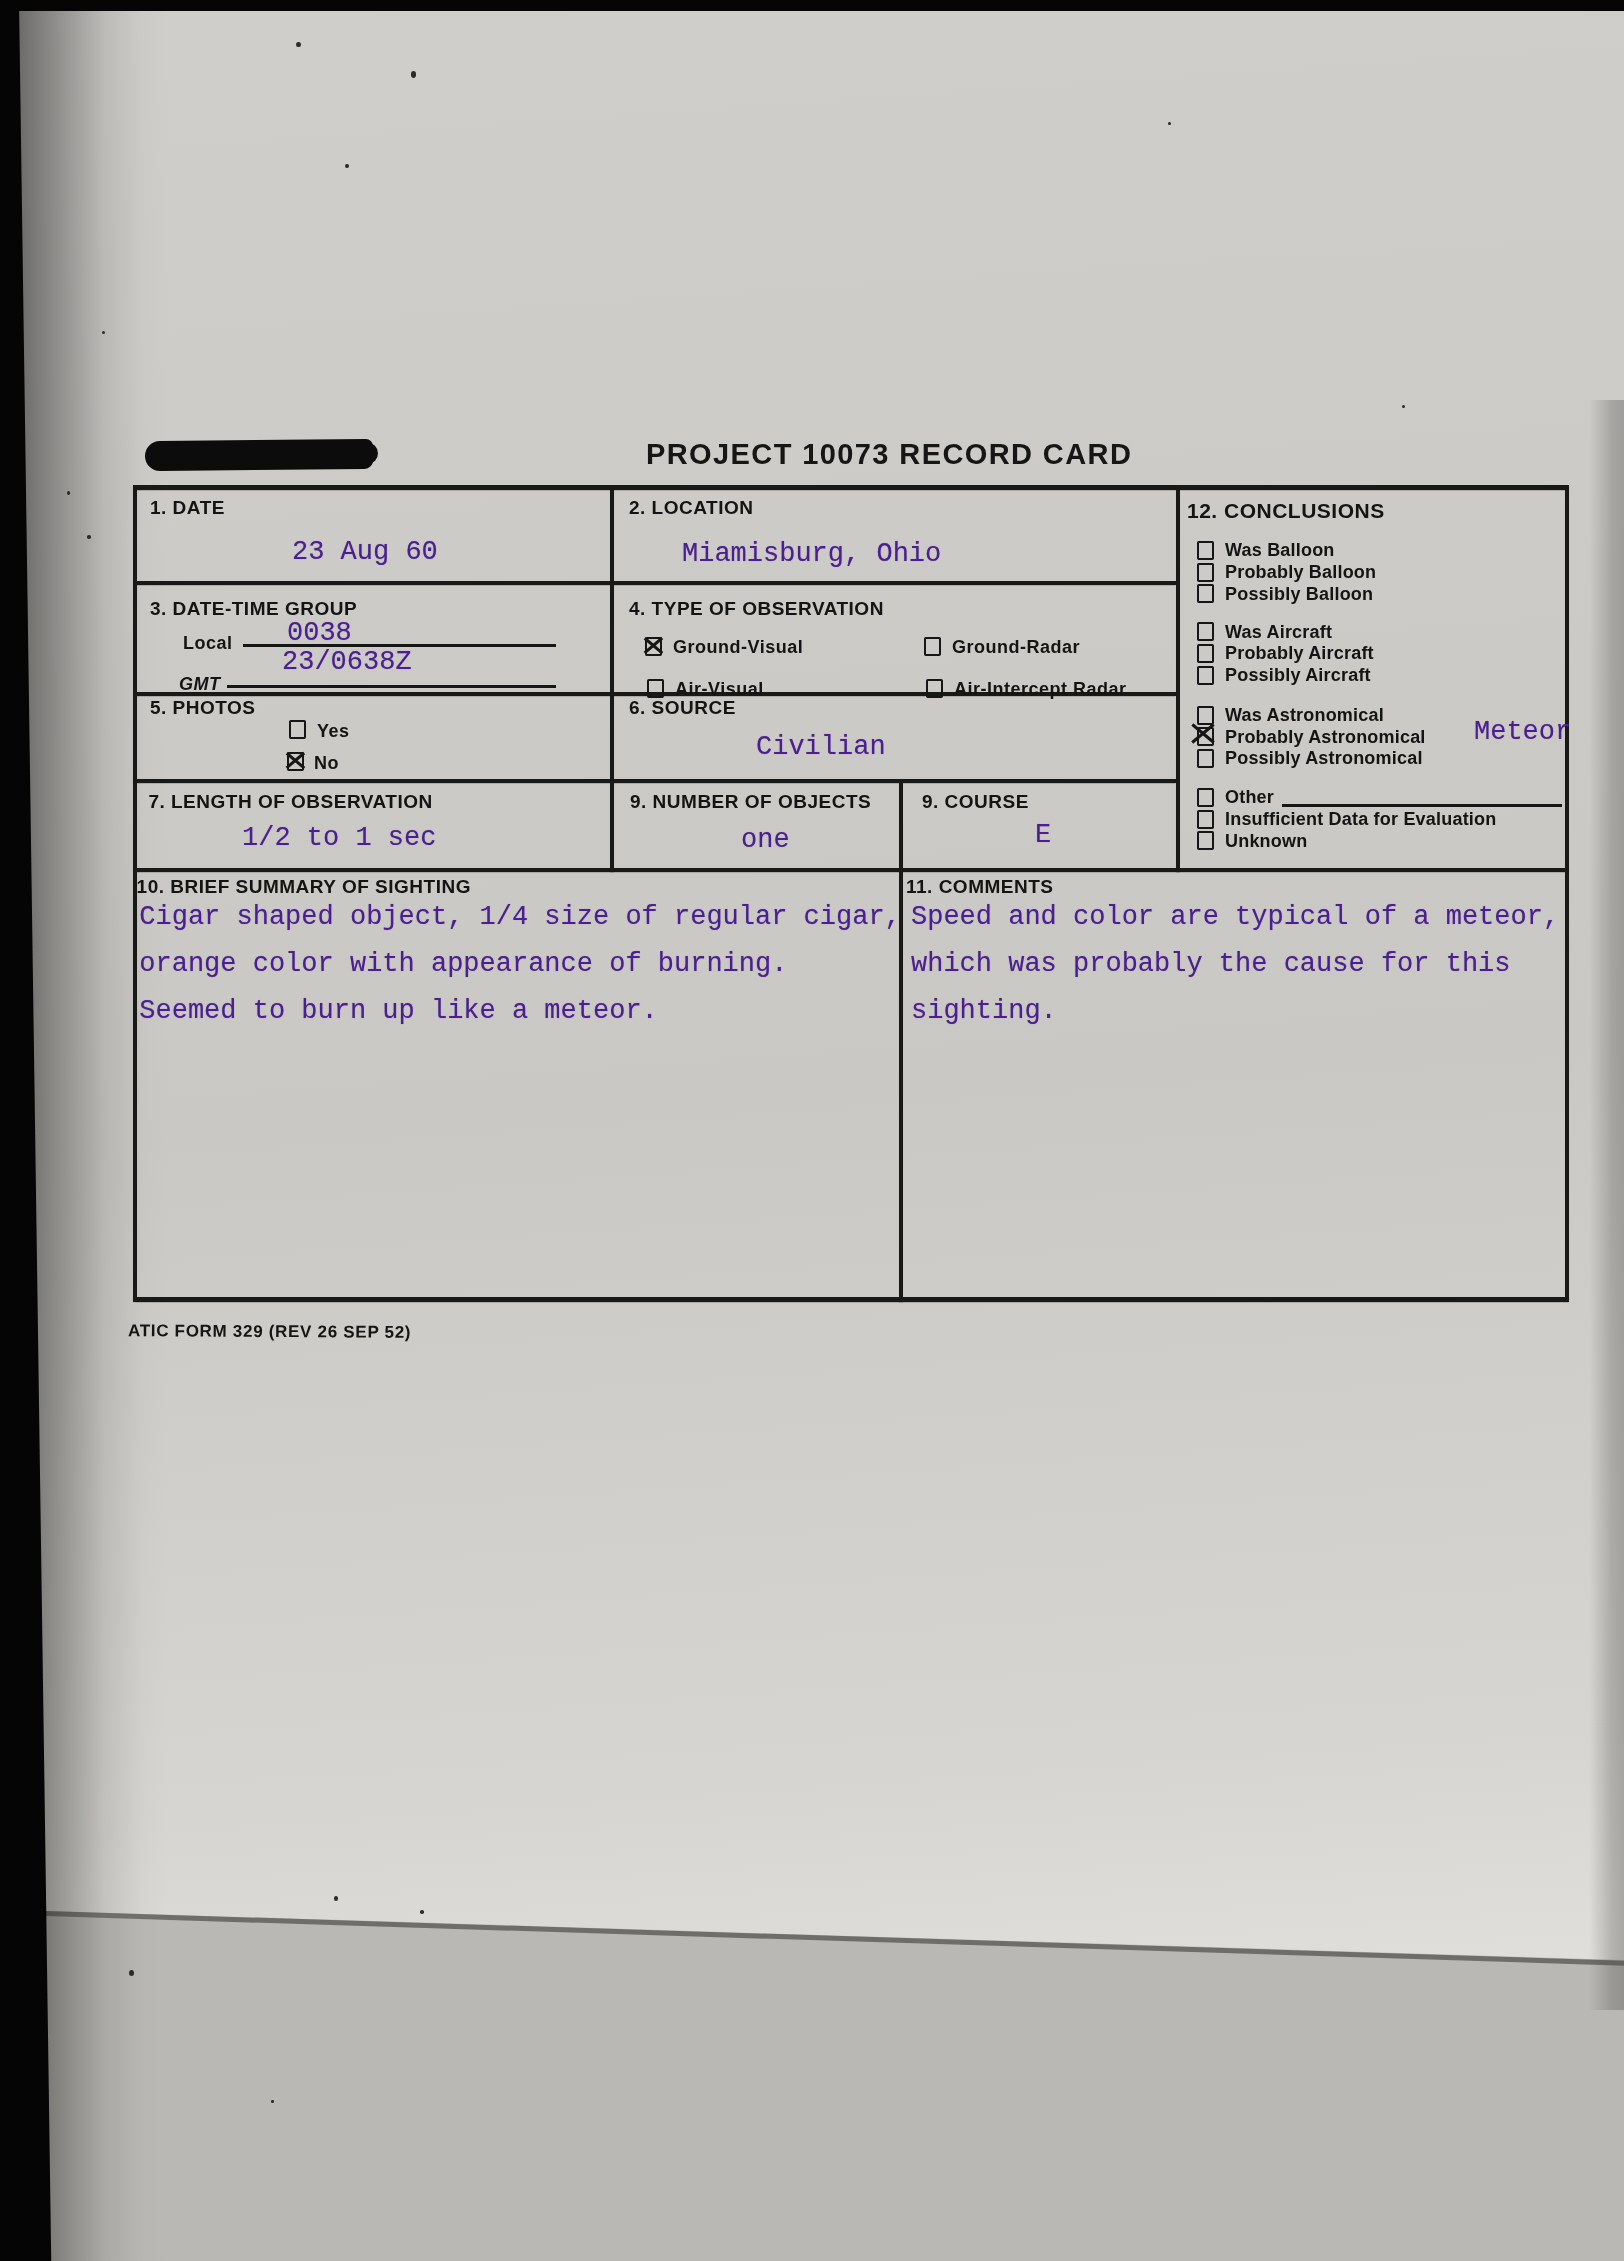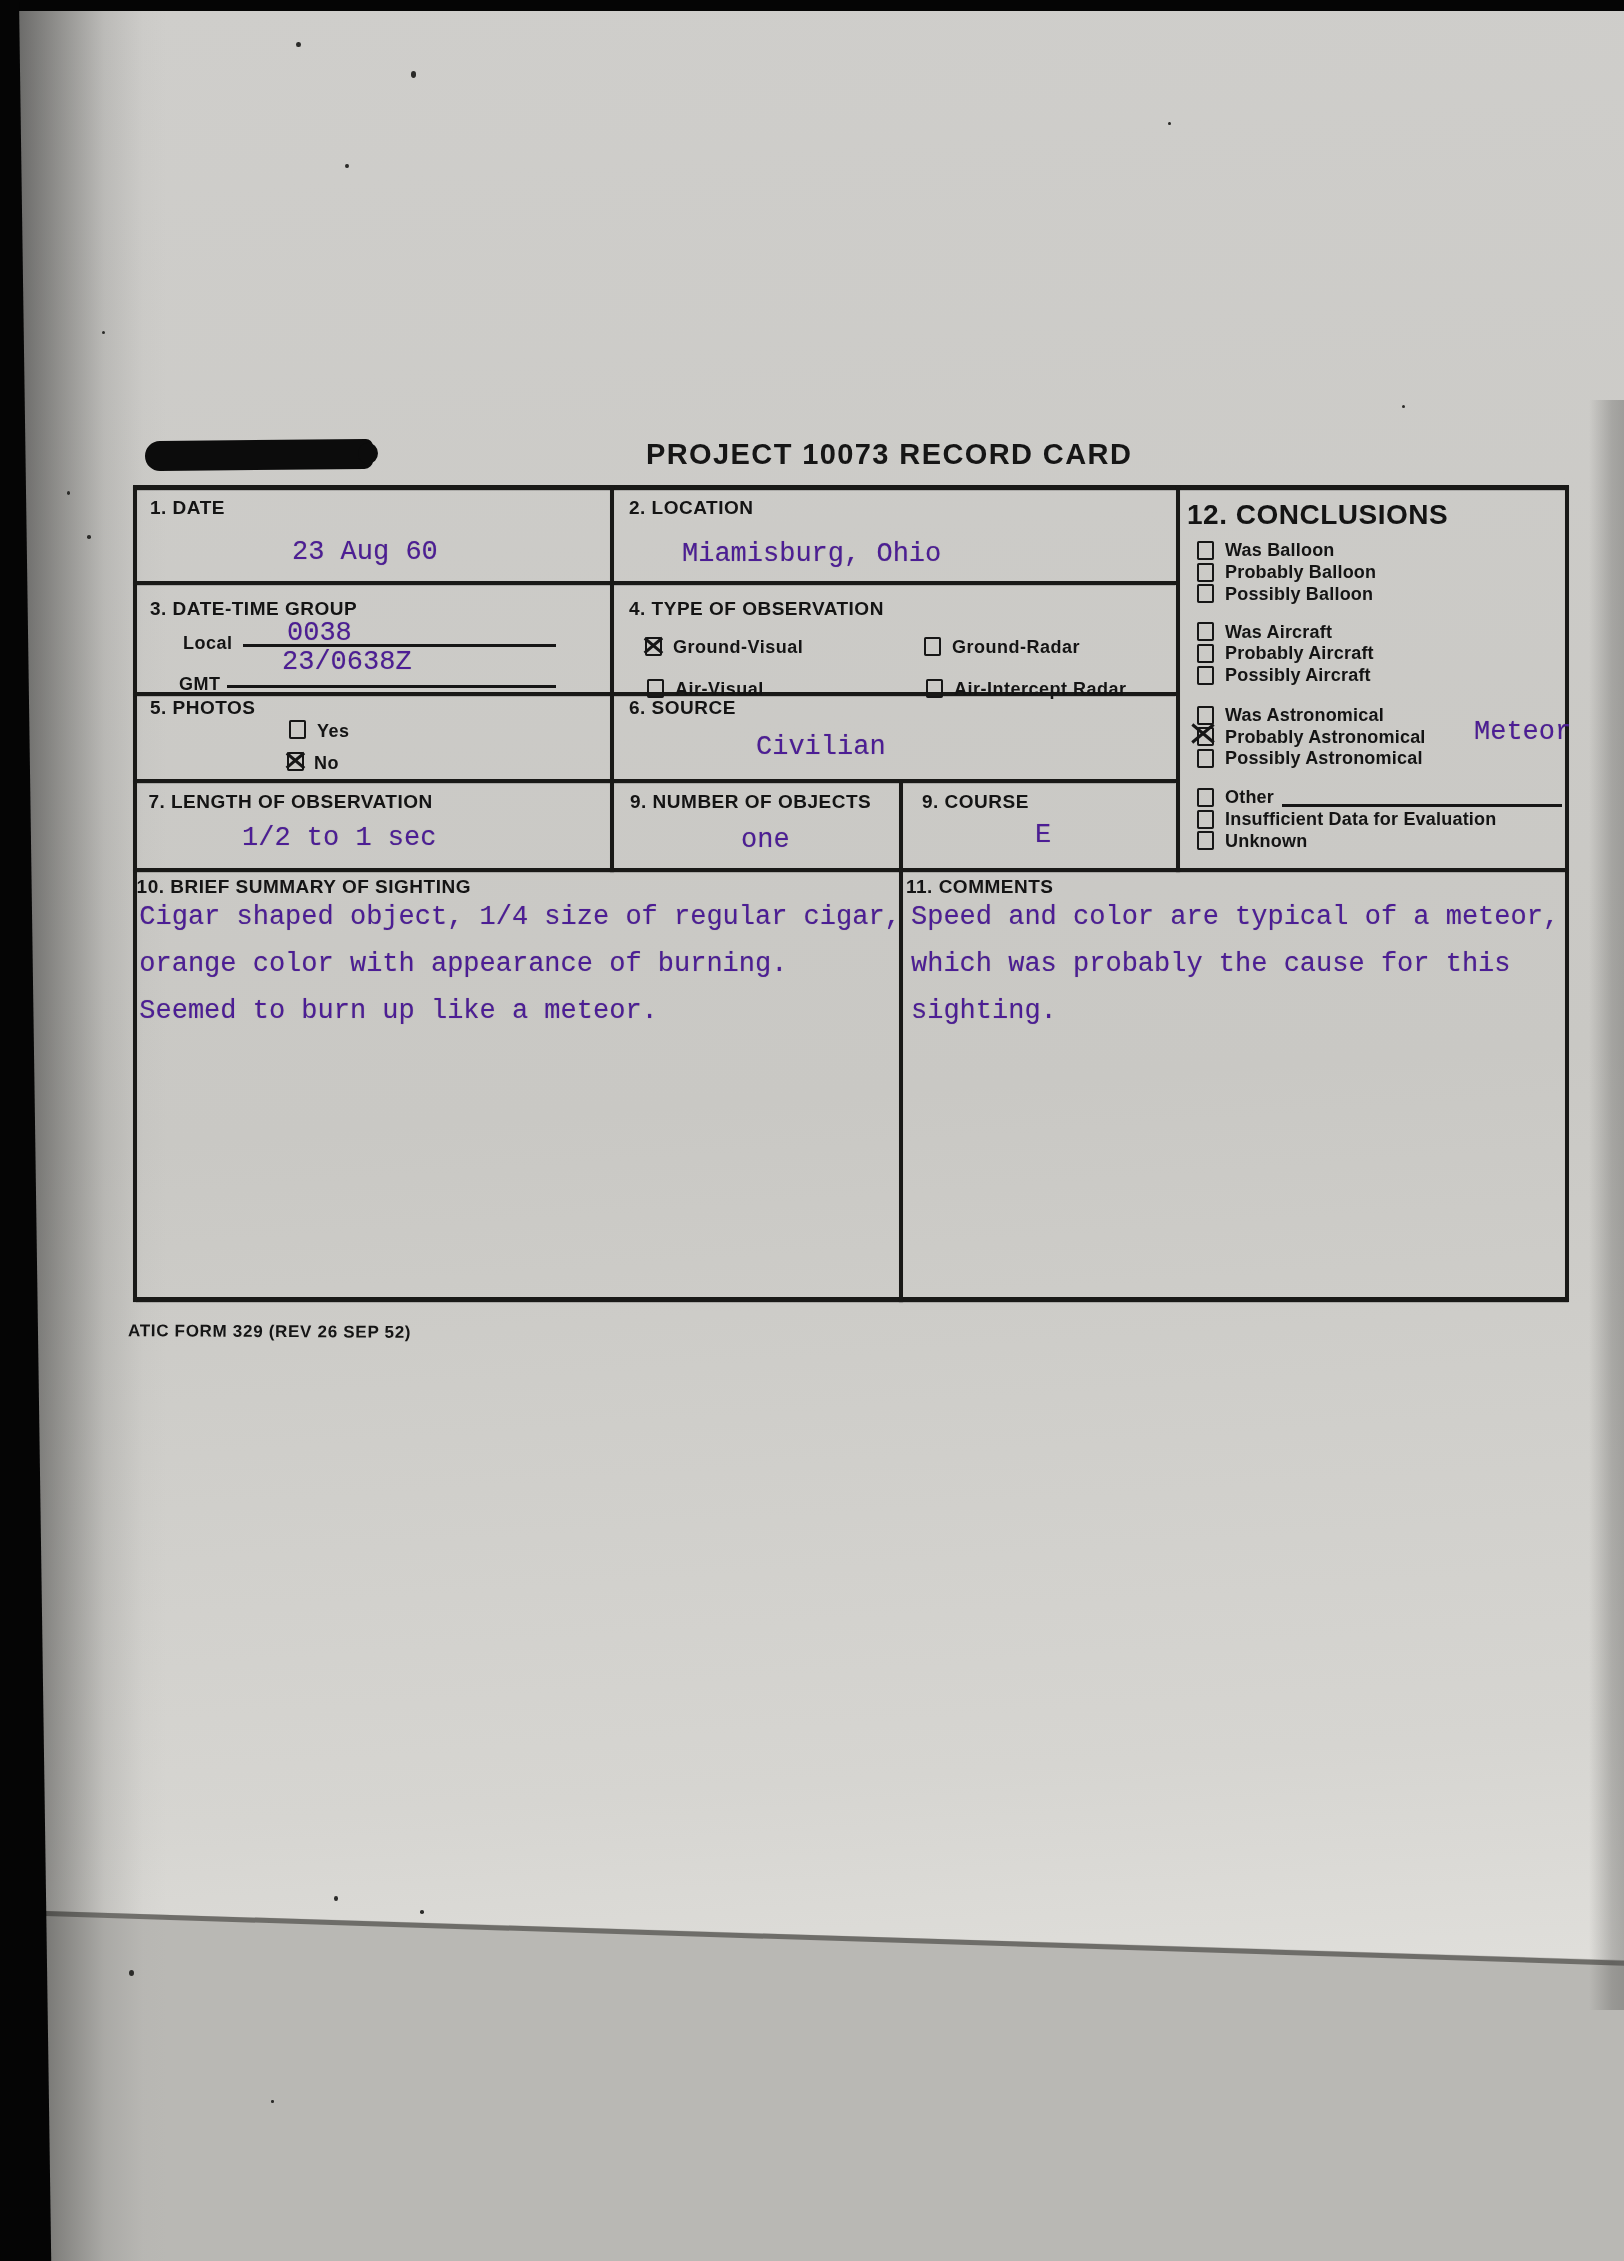--- a/index.html
+++ b/index.html
@@ -50,21 +50,21 @@
     white-space:nowrap;
   }
   .form{position:absolute;left:115px;top:474px;width:1436px;height:633px;}
   .ln{position:absolute;background:#191917;box-shadow:0 0.9px 0.9px rgba(20,20,20,0.18);}
   .lbl{
     position:absolute;font:700 19px "Liberation Sans",sans-serif;color:#141414;
     letter-spacing:0.5px;white-space:nowrap;
   }
   .lbl.opt{font-size:18px;}
   .lbl.conc{font-size:18px;letter-spacing:0.2px;}
-  .lbl.head12{font-size:28px;}
+  .lbl.head12{font-size:21px;}
   .typed{
     position:absolute;
     font:400 27px "Liberation Mono","DejaVu Sans Mono",monospace;
     color:#4c1d95;white-space:nowrap;
     text-shadow:0 0 0.9px rgba(25,25,25,0.35);
   }
   .cb{position:absolute;width:12.7px;height:14.5px;border:2.7px solid #161616;border-radius:1.8px;}
   .cb.checked::before,.cb.checked::after{
     content:"";position:absolute;width:22.6px;height:3.2px;background:#161616;left:-5px;top:5.4px;
   }
@@ -120,21 +120,21 @@
     <div class="lbl" style="left:17px;top:11.8px;">1. DATE</div>
     <div class="typed" style="left:159px;top:52px;">23 Aug 60</div>
 
     <div class="lbl" style="left:496px;top:11.8px;">2. LOCATION</div>
     <div class="typed" style="left:549px;top:54px;">Miamisburg, Ohio</div>
 
     <div class="lbl" style="left:17px;top:113px;">3. DATE-TIME GROUP</div>
     <div class="lbl opt" style="left:50px;top:148px;">Local</div>
     <div class="typed" style="left:154px;top:117px;margin-top:16px;">0038</div>
     <div class="uline" style="left:110px;top:159px;width:313px;"></div>
-    <div class="lbl opt" style="left:46px;top:189px;">GMT</div>
+    <div class="lbl opt" style="left:46px;top:189px;font-style:italic;">GMT</div>
     <div class="typed" style="left:149px;top:162px;">23/0638Z</div>
     <div class="uline" style="left:94px;top:200px;width:329px;"></div>
 
     <div class="lbl" style="left:496px;top:113px;">4. TYPE OF OBSERVATION</div>
     <span class="cb checked" style="left:512px;top:152px;"></span>
     <div class="lbl opt" style="left:540px;top:152px;">Ground-Visual</div>
     <span class="cb" style="left:791px;top:152px;"></span>
     <div class="lbl opt" style="left:819px;top:152px;">Ground-Radar</div>
     <span class="cb" style="left:514px;top:194px;"></span>
     <div class="lbl opt" style="left:542px;top:194px;">Air-Visual</div>

